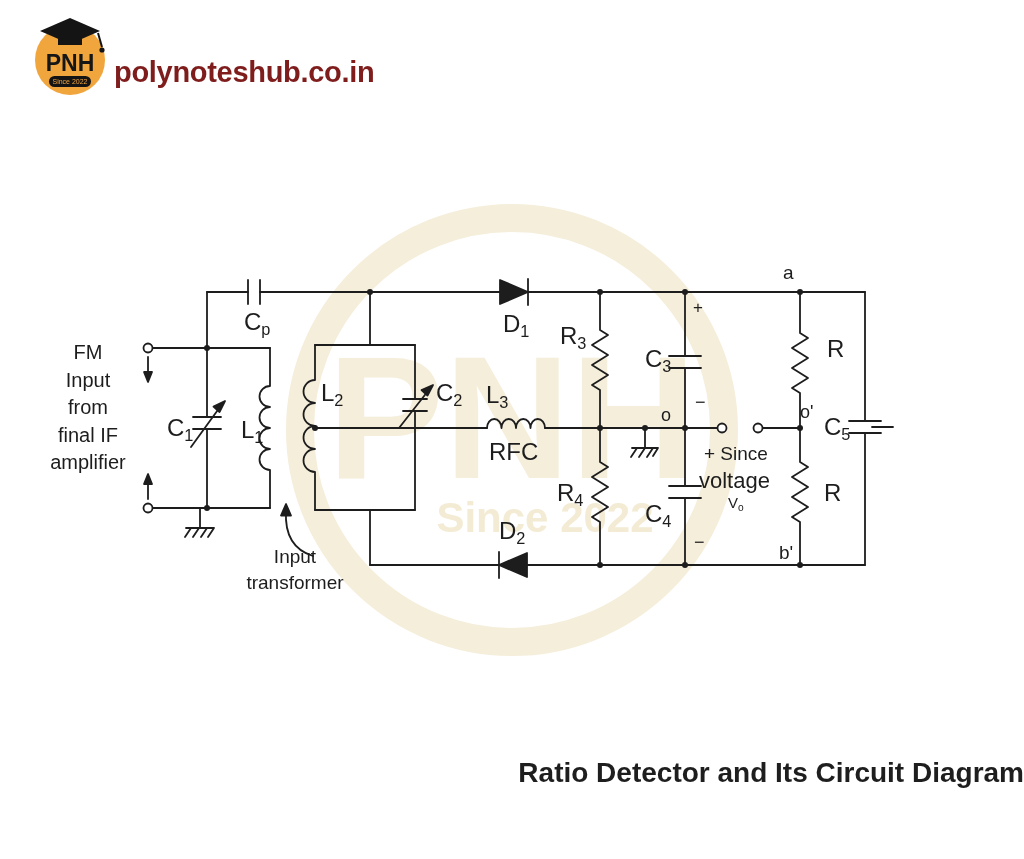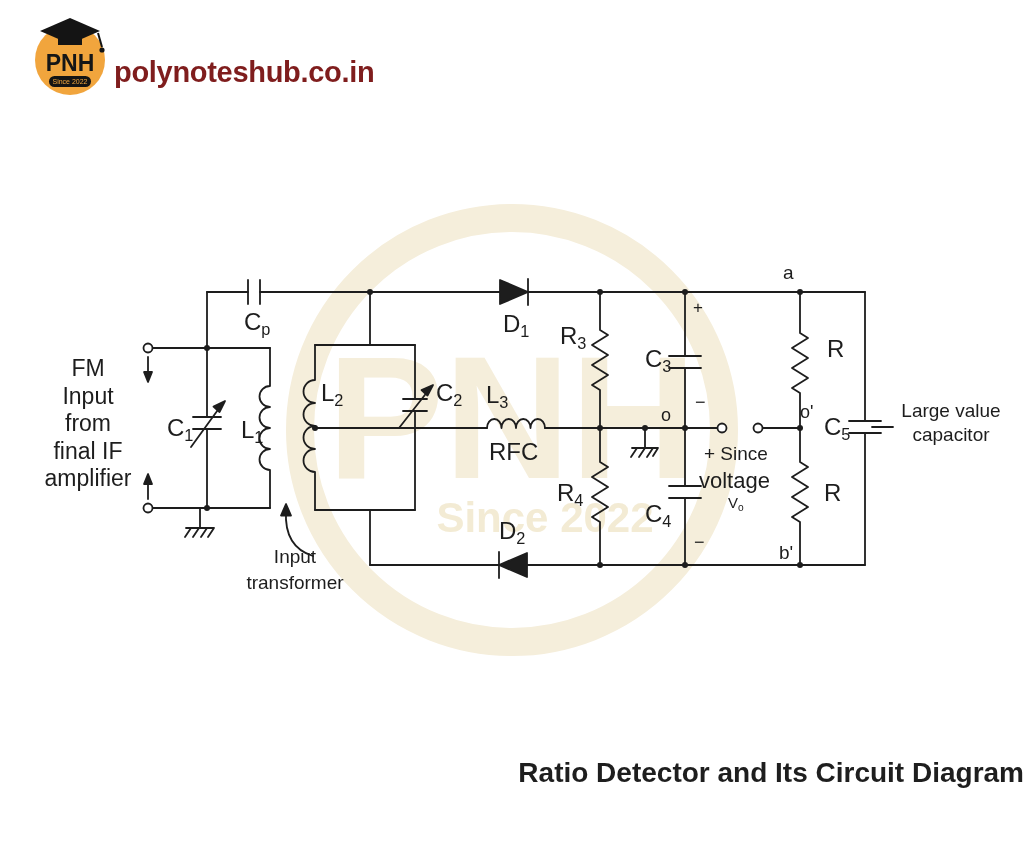--- a/index.html
+++ b/index.html
@@ -168,21 +168,21 @@
         <circle cx="800" cy="428" r="3"></circle>
         <circle cx="600" cy="565" r="3"></circle>
         <circle cx="685" cy="565" r="3"></circle>
         <circle cx="800" cy="565" r="3"></circle>
       </g>
     </g>
   </svg>
 
   <div class="labels">
 
-    <span class="lbl multiline" style="left:30px;top:355px;width:116px;font-size:23px;line-height:27.5px">FM
+    <span class="lbl multiline" style="left:30px;top:339px;width:116px;font-size:20px;line-height:27.5px">FM
 Input
 from
 final IF
 amplifier</span>
 
     <span class="lbl" style="left:244px;top:308px"><span>C</span><sub>p</sub></span>
 
     <span class="lbl" style="left:167px;top:414px"><span>C</span><sub>1</sub></span>
 
     <span class="lbl" style="left:241px;top:416px"><span>L</span><sub>1</sub></span>
@@ -219,22 +219,20 @@
 
     <span class="lbl" style="left:783px;top:262px;font-size:19px">a</span>
     <span class="lbl" style="left:800px;top:402px;font-size:18px">o'</span>
     <span class="lbl" style="left:779px;top:542px;font-size:19px">b'</span>
 
     <span class="lbl" style="left:827px;top:335px">R</span>
     <span class="lbl" style="left:824px;top:479px">R</span>
 
     <span class="lbl" style="left:824px;top:413px"><span>C</span><sub>5</sub></span>
 
-    <span class="lbl multiline" style="left:878px;top:399px;width:146px;font-size:19px;line-height:24px">Large value
-capacitor</span>
 
     <span class="lbl multiline" style="left:222px;top:544px;width:146px;font-size:19px;line-height:26px">Input
 transformer</span>
   </div>
 
   <div class="page-title">Ratio Detector and Its Circuit Diagram</div>
 
 </div>
 
 </body></html>

